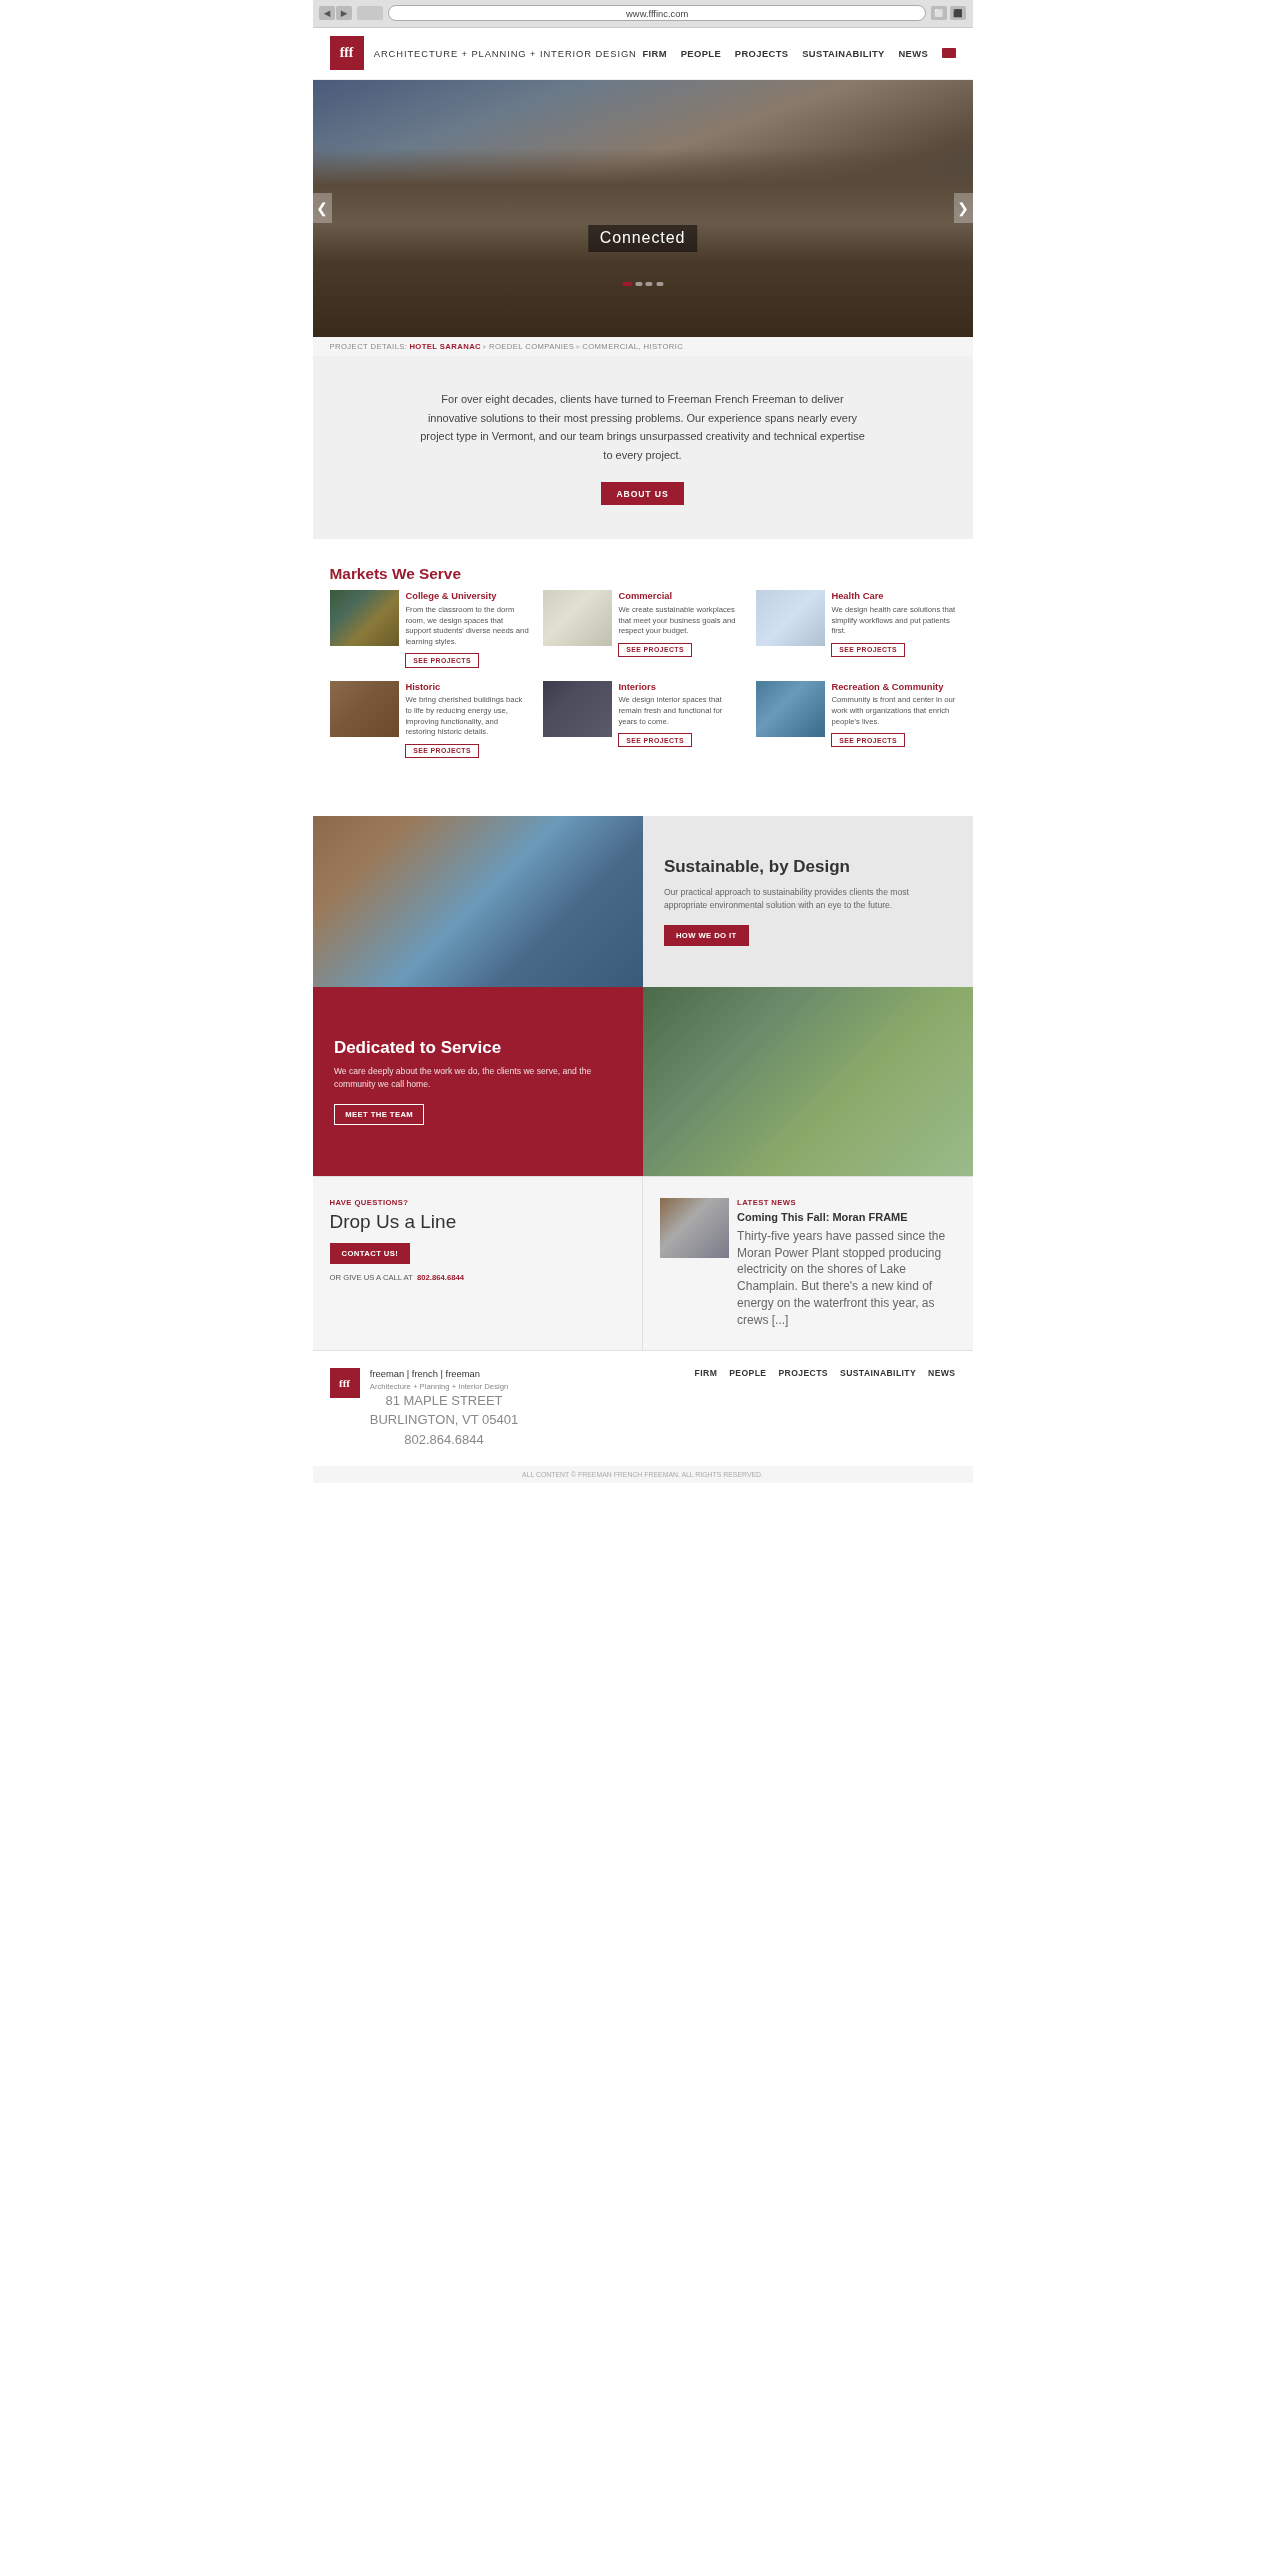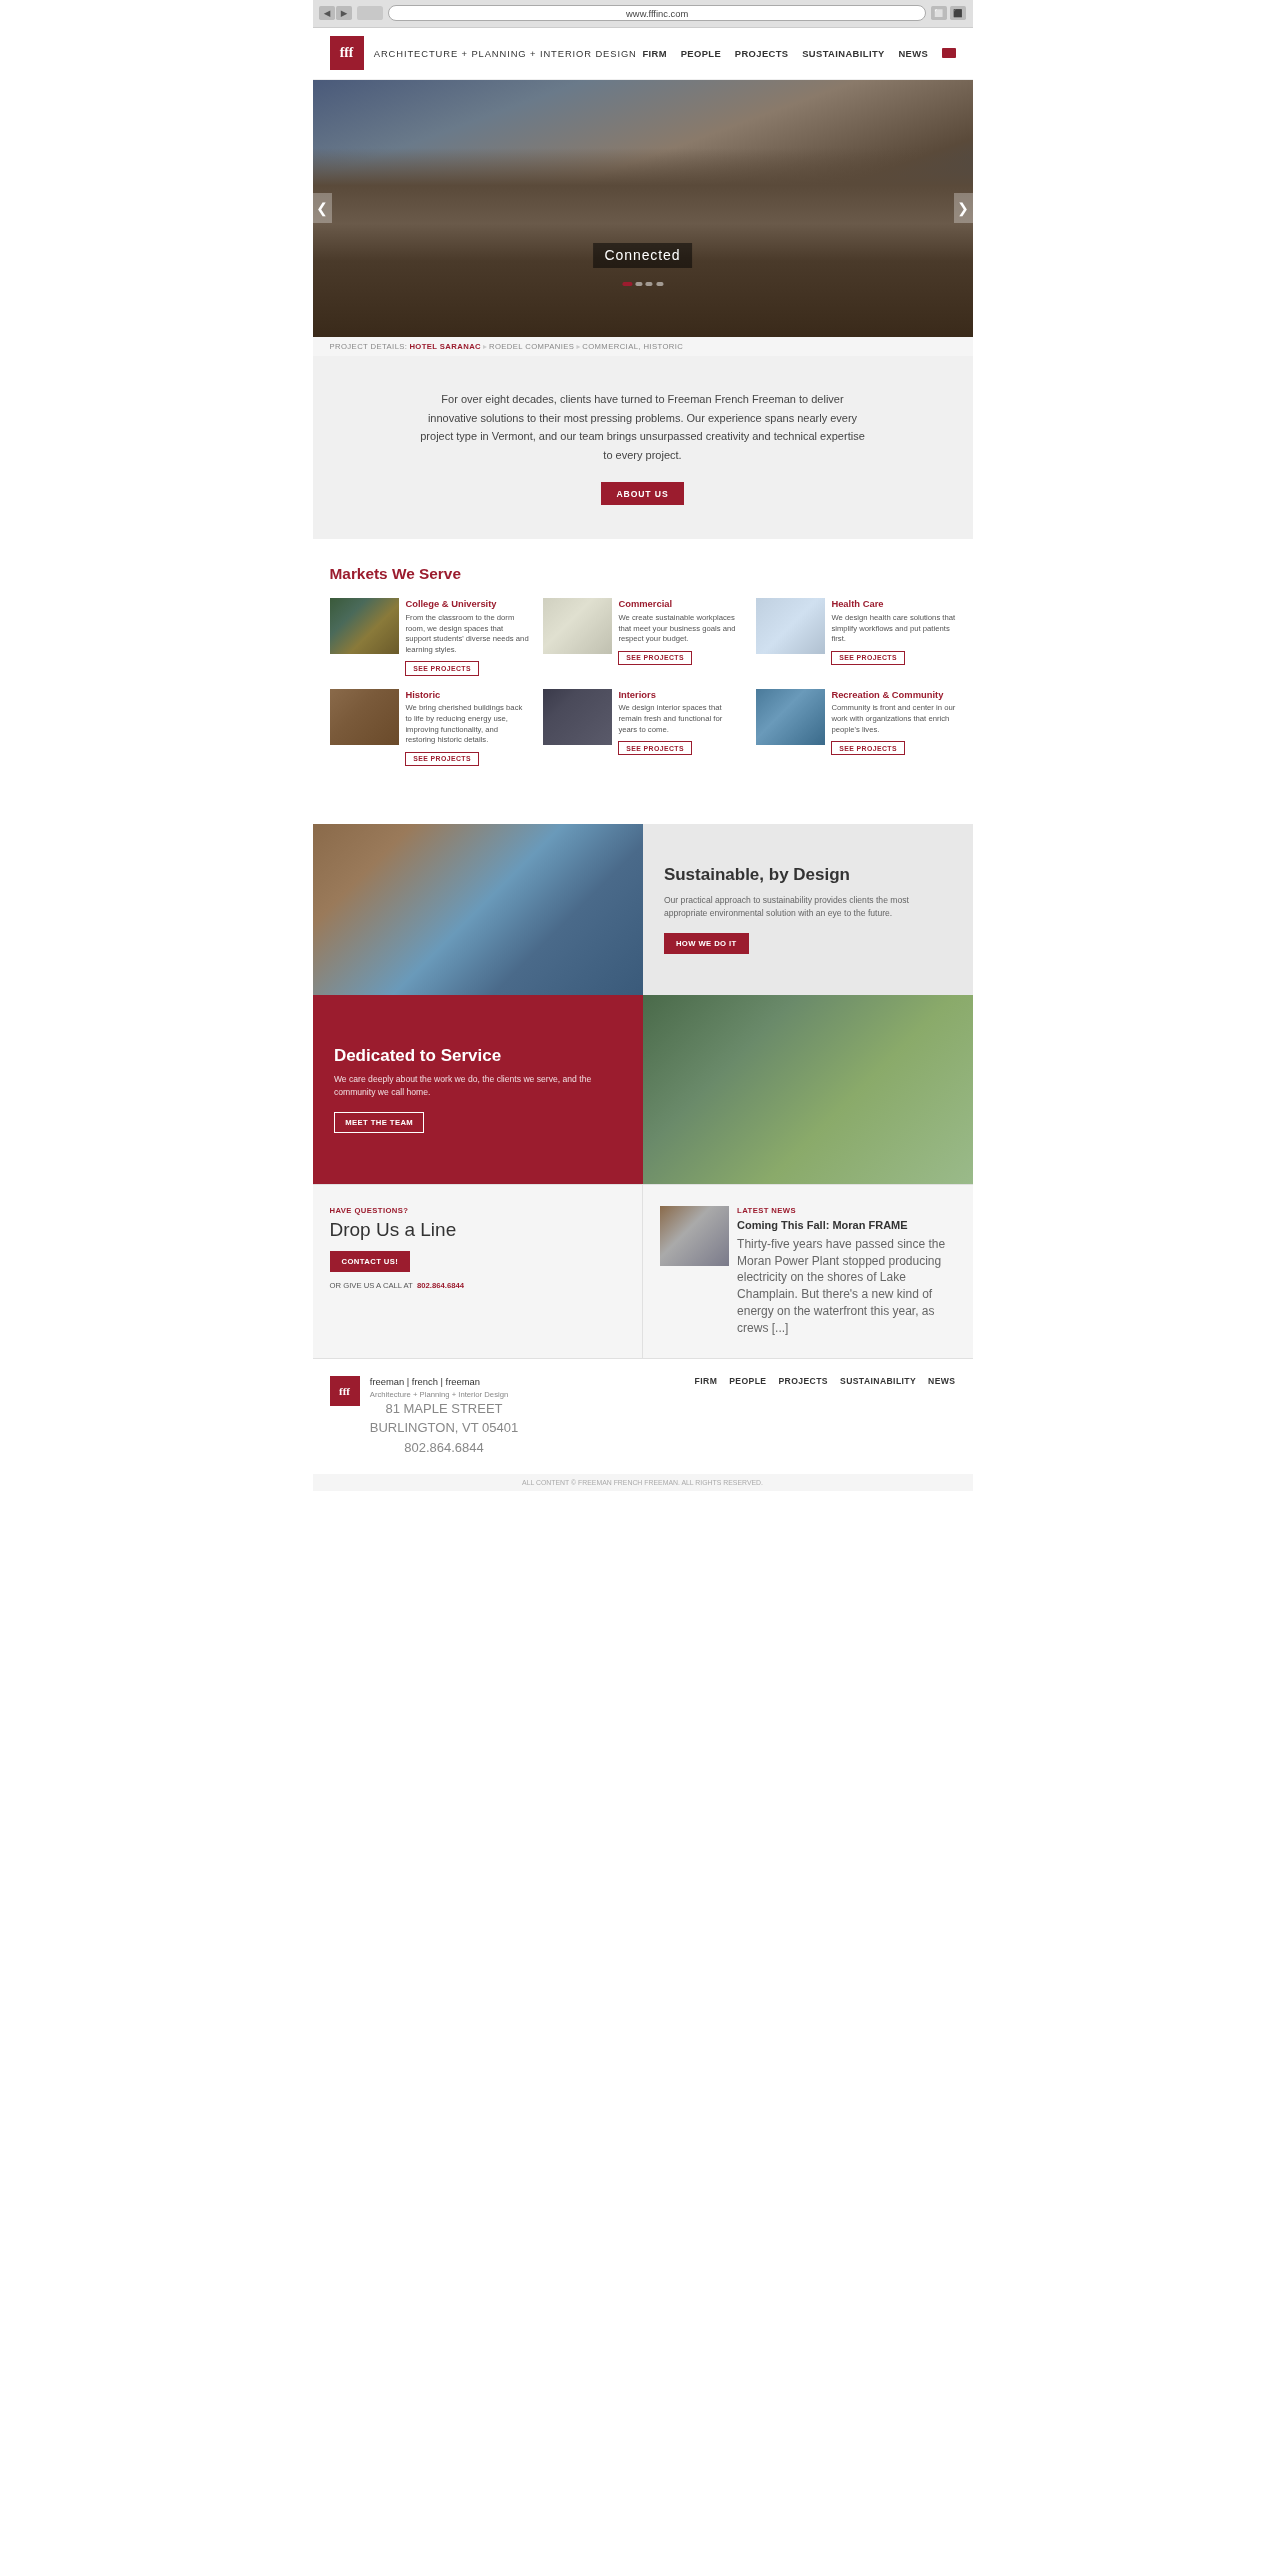--- a/index.html
+++ b/index.html
@@ -97,27 +97,27 @@
     .hero-building {
       position: absolute;
       bottom: 0;
       left: 0;
       right: 0;
       height: 189px;
       background: linear-gradient(180deg, transparent 0%, #5a4a3a 20%, #6a5a4a 40%, #4a3a2a 60%, #3a2a1a 100%);
     }
     .hero-label {
       position: absolute;
-      bottom: 69px;
+      bottom: 85px;
       left: 50%;
       transform: translateX(-50%);
       background: rgba(0,0,0,0.5);
       color: #fff;
       padding: 4.3px 12px;
-      font-size: 14px;
+      font-size: 16px;
       letter-spacing: 0.9px;
     }
     .hero-arrow-left, .hero-arrow-right {
       position: absolute;
       top: 50%;
       transform: translateY(-50%);
       background: rgba(255,255,255,0.3);
       border: none;
       color: #fff;
       font-size: 13.7px;
@@ -182,21 +182,21 @@
       font-weight: bold;
       cursor: pointer;
     }
 
     
     .markets-section { padding: 26px 17px; }
     .markets-title {
       color: #9b1c2e;
       font-size: 15.4px;
       font-weight: bold;
-      margin-bottom: 15px;
+      margin-bottom: 7px;
     }
     .markets-grid {
       display: grid;
       grid-template-columns: repeat(3, 1fr);
       gap: 13px;
     }
     .market-card { display: flex; gap: 6.9px; }
     .market-img {
       width: 69px;
       height: 56px;

